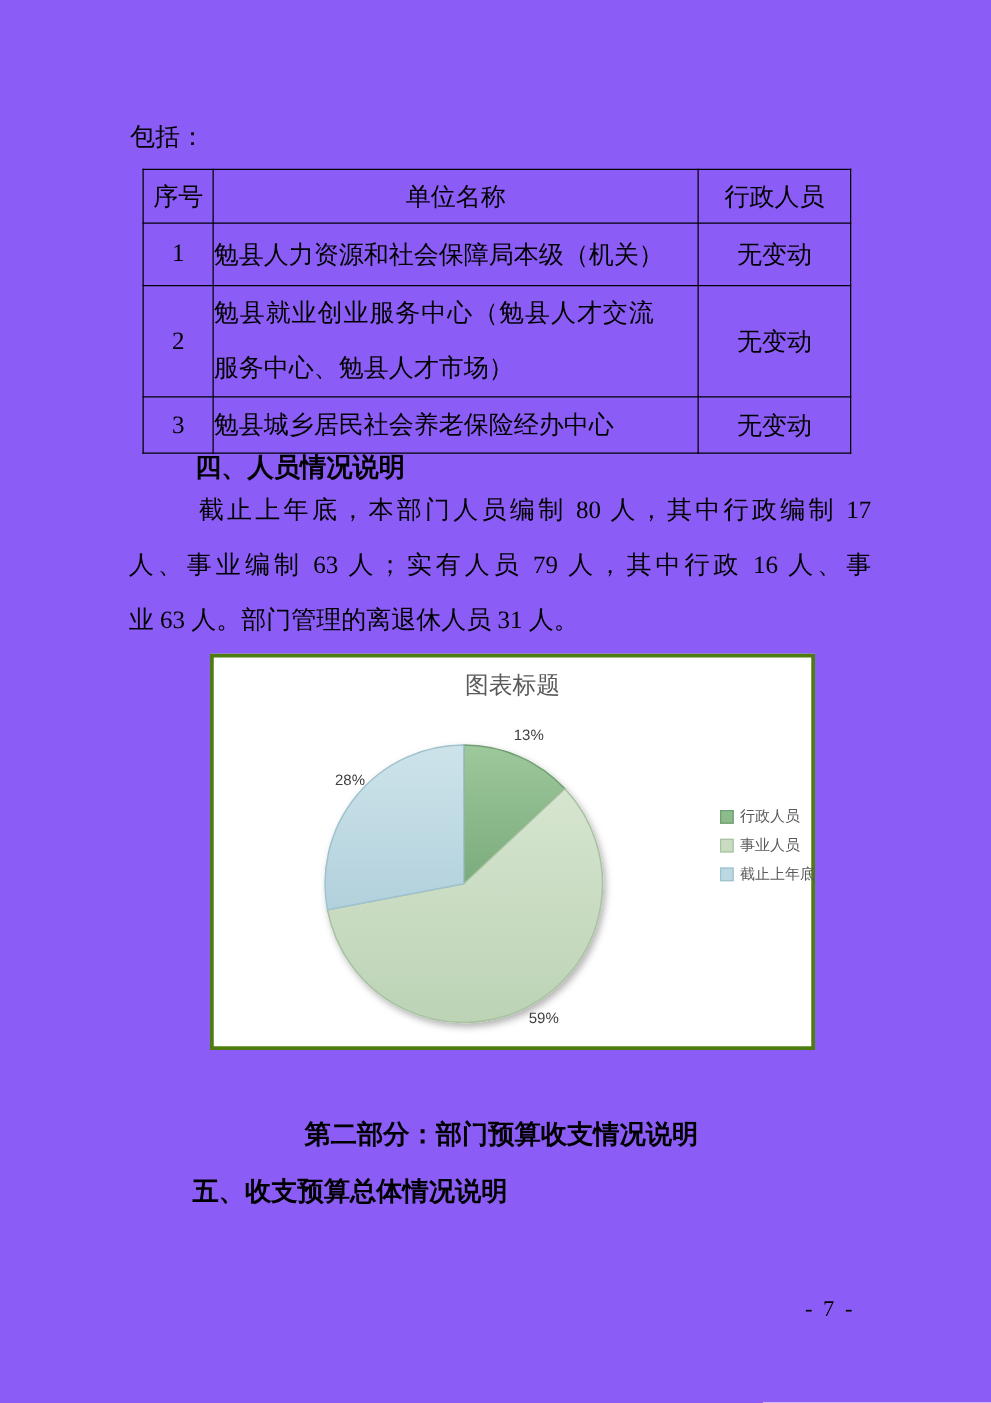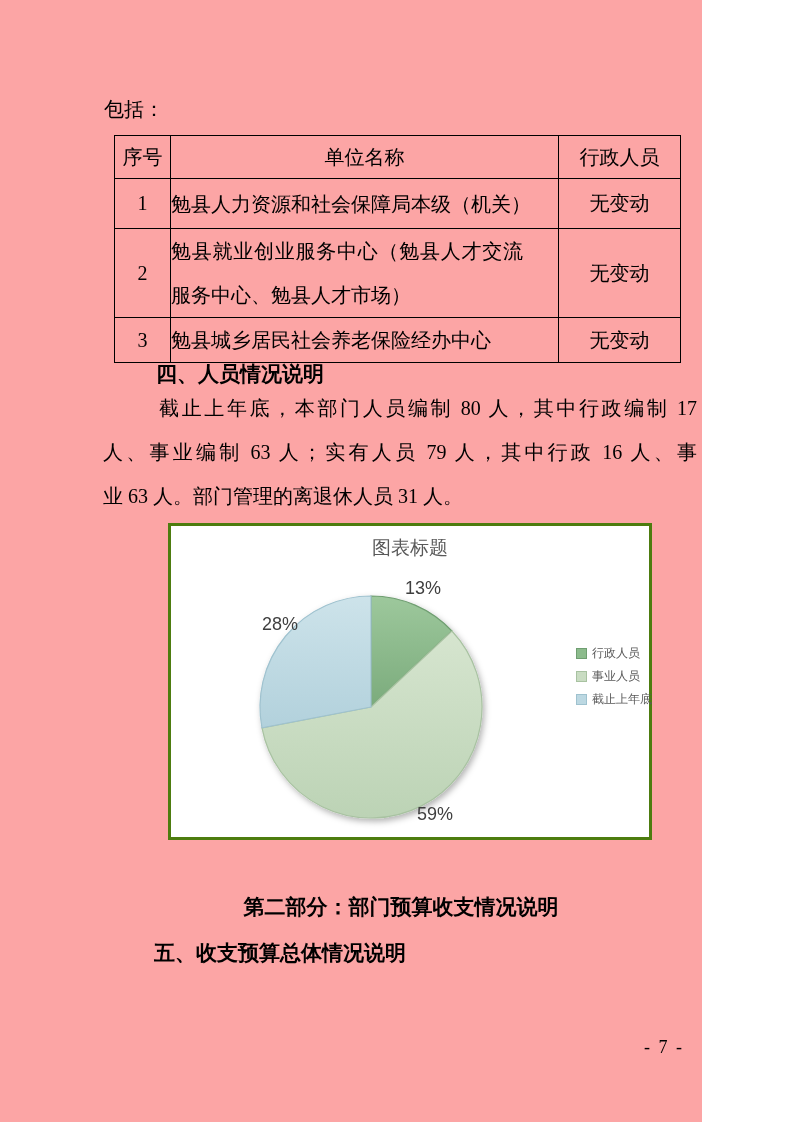--- a/index.html
+++ b/index.html
@@ -1,17 +1,17 @@
 <!DOCTYPE html>
 <html><head>
 <meta charset="utf-8">
 <style>
   html,body{margin:0;padding:0;background:#ffffff;}
   .page{
-    position:relative;width:702px;height:1122px;background:#fca5a5;
+    position:relative;width:793px;height:1122px;background:#8b5cf6;
     font-family:"Liberation Serif",serif;color:#000;overflow:hidden;
   }
   .intro{position:absolute;left:104px;top:96px;font-size:20px;}
   
   .tablewrap{position:absolute;left:114px;top:135px;}
   table.units{border-collapse:collapse;table-layout:fixed;width:566px;font-size:20px;}
   table.units th,table.units td{border:1.5px solid #000;padding:0;font-weight:normal;}
   .col-no{width:56px;}
   .col-name{width:388px;}
   .col-change{width:122px;}
@@ -42,21 +42,21 @@
     border:3px solid #4d7c0f;background:#fff;
     font-family:"Liberation Sans",sans-serif;box-sizing:border-box;
   }
   .chart-title{
     position:absolute;top:9px;left:0;right:0;text-align:center;
     font-size:19px;color:#595959;
   }
   .pie-svg{position:absolute;left:0;top:0;}
   .pie-label{
     position:absolute;transform:translate(-50%,-50%);
-    font-size:18px;color:#3f3f3f;white-space:nowrap;
+    font-size:12px;color:#3f3f3f;white-space:nowrap;
   }
   .legend{position:absolute;left:405px;top:116px;}
   .legend-row{display:flex;align-items:center;height:23px;}
   .legend-swatch{width:11px;height:11px;margin-right:5px;flex:0 0 auto;box-sizing:border-box;}
   .legend-label{font-size:12px;color:#595959;white-space:nowrap;}
 </style>
 </head>
 <body>
 
 <div class="page">

